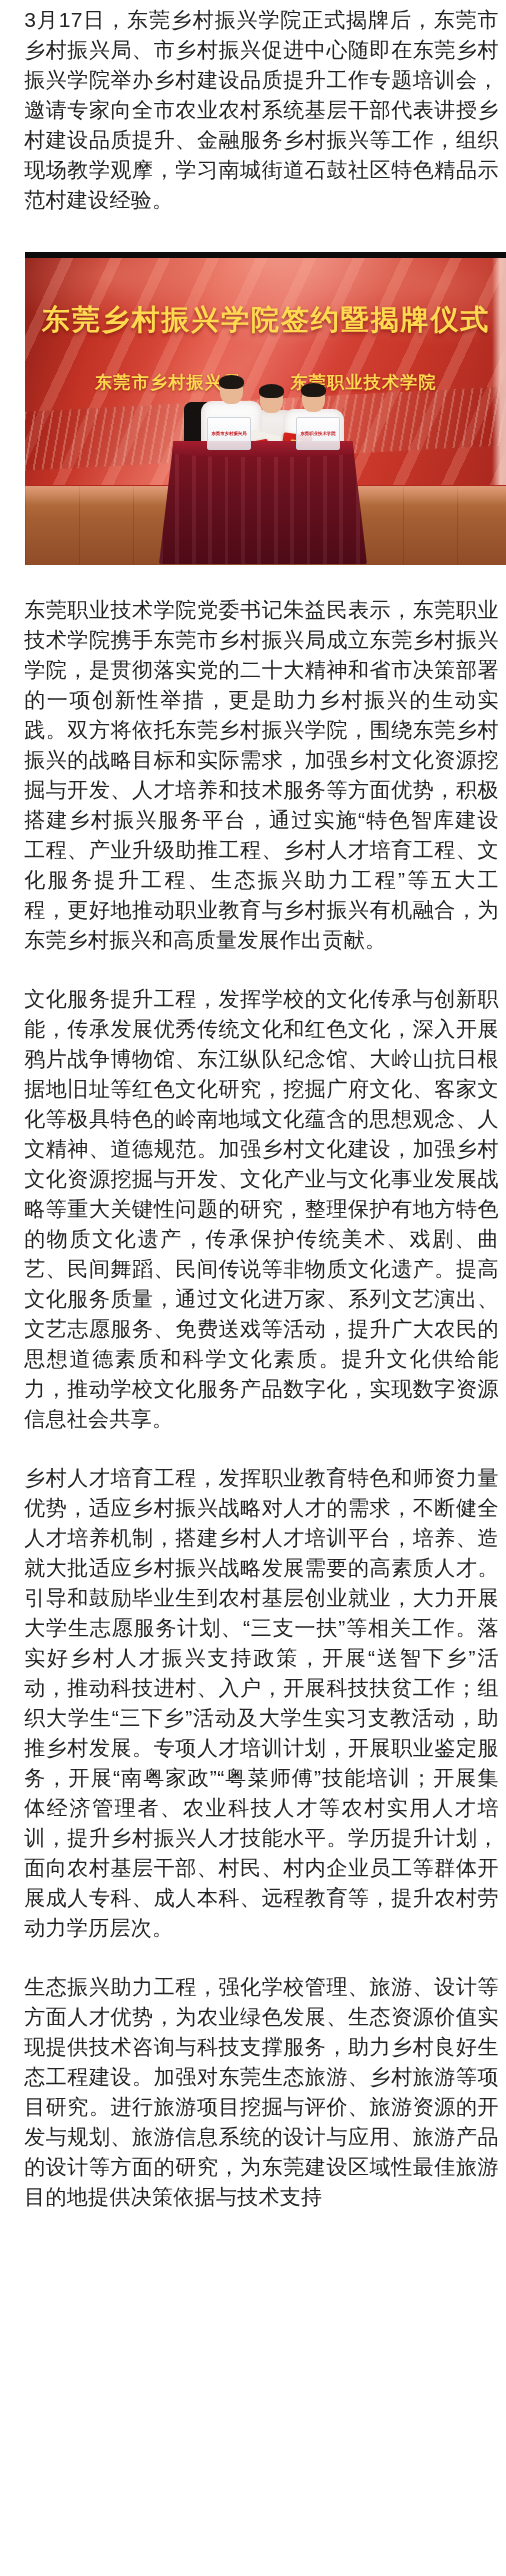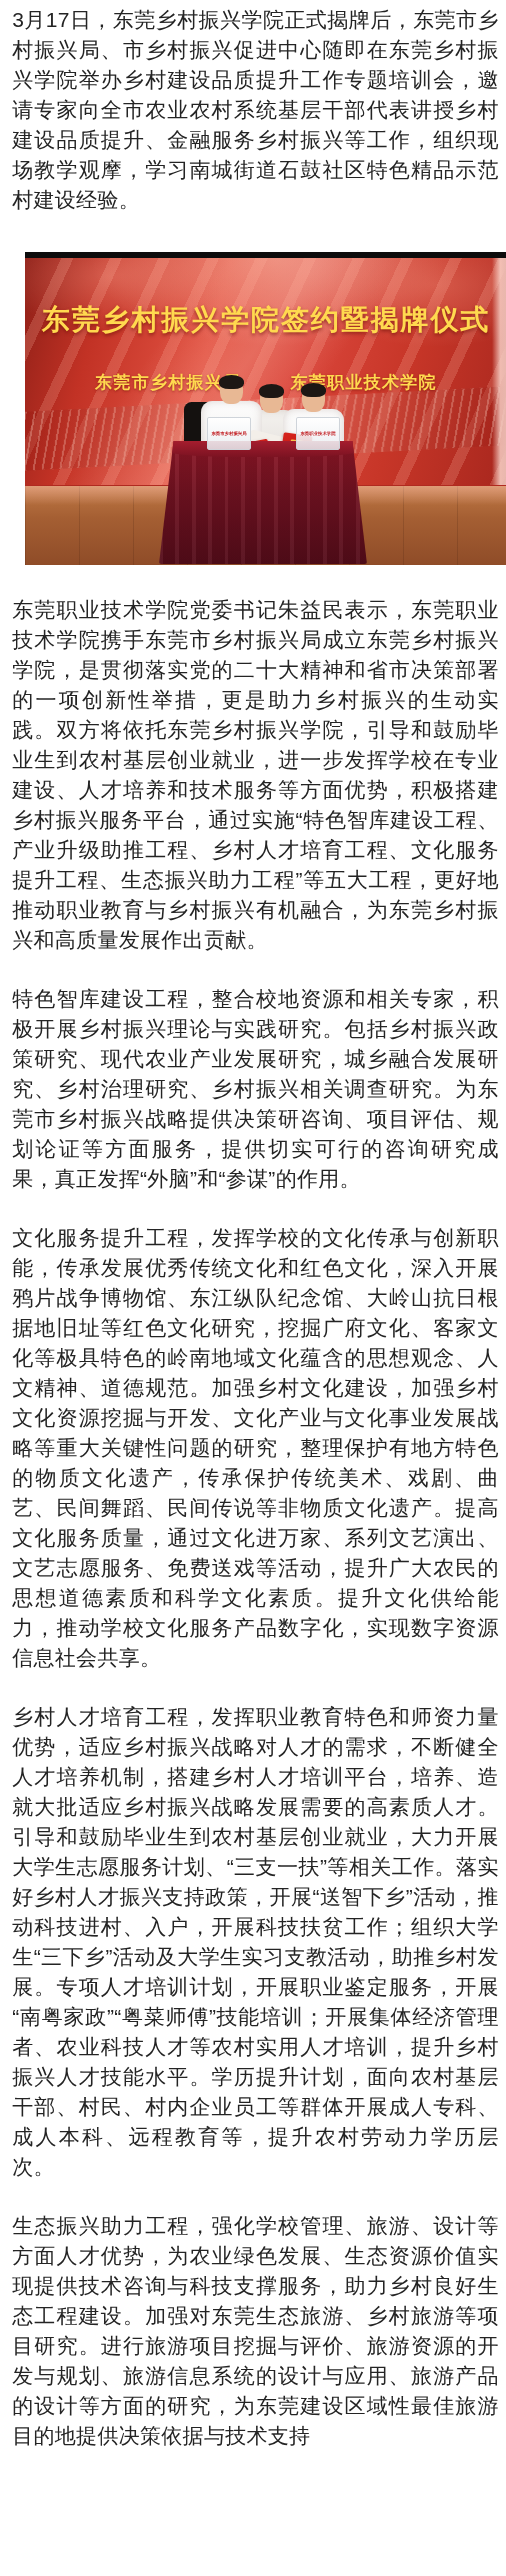--- a/index.html
+++ b/index.html
@@ -3,21 +3,21 @@
 <meta charset="utf-8">
 <style>
   html,body{margin:0;padding:0;}
   body{
     width:507px;height:2576px;overflow:hidden;background:#ffffff;
     font-family:"Liberation Sans","DejaVu Sans",sans-serif;
     box-sizing:border-box;padding:5px 8.2px 0 8.2px;
   }
   article{display:block;}
   article p{
-    margin:0 0 29px 4px;
+    margin:0 0 29px 16px;
     font-size:21px;line-height:30px;letter-spacing:0.3px;
     color:#242424;text-align:justify;text-justify:inter-character;
     word-break:break-all;
   }
   
   figure.photo-wrap{margin:8.8px 0 21.5px 8.8px;width:506px;padding:8px;}
   .photo{
     position:relative;width:482px;height:313px;overflow:hidden;background:#b02a20;
   }
   .photo-top-bar{position:absolute;top:0;left:0;width:100%;height:6.3px;background:#0c0c0c;z-index:6;}
@@ -152,20 +152,19 @@
       <div class="folder" style="left:256px;top:182px;transform:rotate(8deg);">
           <i></i>
         </div>
 
       <div class="table"></div>
       <div class="nameplate" style="left:182px;">东莞市乡村振兴局</div>
       <div class="nameplate" style="left:271px;">东莞职业技术学院</div>
     </div>
   </figure>
 
-  <p>东莞职业技术学院党委书记朱益民表示，东莞职业技术学院携手东莞市乡村振兴局成立东莞乡村振兴学院，是贯彻落实党的二十大精神和省市决策部署的一项创新性举措，更是助力乡村振兴的生动实践。双方将依托东莞乡村振兴学院，引导和鼓励毕业生到农村基层创业就业，进一步发挥学校在专业建设、人才培养和技术服务等方面优势，积极搭建乡村振兴服务平台，通过实施“特色智库建设工程、产业升级助推工程、乡村人才培育工程、文化服务提升工程、生态振兴助力工程”等五大工程，更好地推动职业教育与乡村振兴有机融合，为东莞乡村振兴和高质量发展作出贡献。</p>
-  <p>特色智库建设工程，整合校地资源和相关专家，积极开展乡村振兴理论与实践研究。包括乡村振兴政策研究、现代农业产业发展研究，城乡融合发展研究、乡村治理研究、乡村振兴相关调查研究。为东莞市乡村振兴战略提供决策研咨询、项目评估、规划论证等方面服务，提供切实可行的咨询研究成果，真正发挥“外脑”和“参谋”的作用。</p>
+  <p>东莞职业技术学院党委书记朱益民表示，东莞职业技术学院携手东莞市乡村振兴局成立东莞乡村振兴学院，是贯彻落实党的二十大精神和省市决策部署的一项创新性举措，更是助力乡村振兴的生动实践。双方将依托东莞乡村振兴学院，围绕东莞乡村振兴的战略目标和实际需求，加强乡村文化资源挖掘与开发、人才培养和技术服务等方面优势，积极搭建乡村振兴服务平台，通过实施“特色智库建设工程、产业升级助推工程、乡村人才培育工程、文化服务提升工程、生态振兴助力工程”等五大工程，更好地推动职业教育与乡村振兴有机融合，为东莞乡村振兴和高质量发展作出贡献。</p>
   <p>文化服务提升工程，发挥学校的文化传承与创新职能，传承发展优秀传统文化和红色文化，深入开展鸦片战争博物馆、东江纵队纪念馆、大岭山抗日根据地旧址等红色文化研究，挖掘广府文化、客家文化等极具特色的岭南地域文化蕴含的思想观念、人文精神、道德规范。加强乡村文化建设，加强乡村文化资源挖掘与开发、文化产业与文化事业发展战略等重大关键性问题的研究，整理保护有地方特色的物质文化遗产，传承保护传统美术、戏剧、曲艺、民间舞蹈、民间传说等非物质文化遗产。提高文化服务质量，通过文化进万家、系列文艺演出、文艺志愿服务、免费送戏等活动，提升广大农民的思想道德素质和科学文化素质。提升文化供给能力，推动学校文化服务产品数字化，实现数字资源信息社会共享。</p>
   <p>乡村人才培育工程，发挥职业教育特色和师资力量优势，适应乡村振兴战略对人才的需求，不断健全人才培养机制，搭建乡村人才培训平台，培养、造就大批适应乡村振兴战略发展需要的高素质人才。引导和鼓励毕业生到农村基层创业就业，大力开展大学生志愿服务计划、“三支一扶”等相关工作。落实好乡村人才振兴支持政策，开展“送智下乡”活动，推动科技进村、入户，开展科技扶贫工作；组织大学生“三下乡”活动及大学生实习支教活动，助推乡村发展。专项人才培训计划，开展职业鉴定服务，开展“南粤家政”“粤菜师傅”技能培训；开展集体经济管理者、农业科技人才等农村实用人才培训，提升乡村振兴人才技能水平。学历提升计划，面向农村基层干部、村民、村内企业员工等群体开展成人专科、成人本科、远程教育等，提升农村劳动力学历层次。</p>
   <p>生态振兴助力工程，强化学校管理、旅游、设计等方面人才优势，为农业绿色发展、生态资源价值实现提供技术咨询与科技支撑服务，助力乡村良好生态工程建设。加强对东莞生态旅游、乡村旅游等项目研究。进行旅游项目挖掘与评价、旅游资源的开发与规划、旅游信息系统的设计与应用、旅游产品的设计等方面的研究，为东莞建设区域性最佳旅游目的地提供决策依据与技术支持</p>
 
 </article>
 
 
 </body></html>

